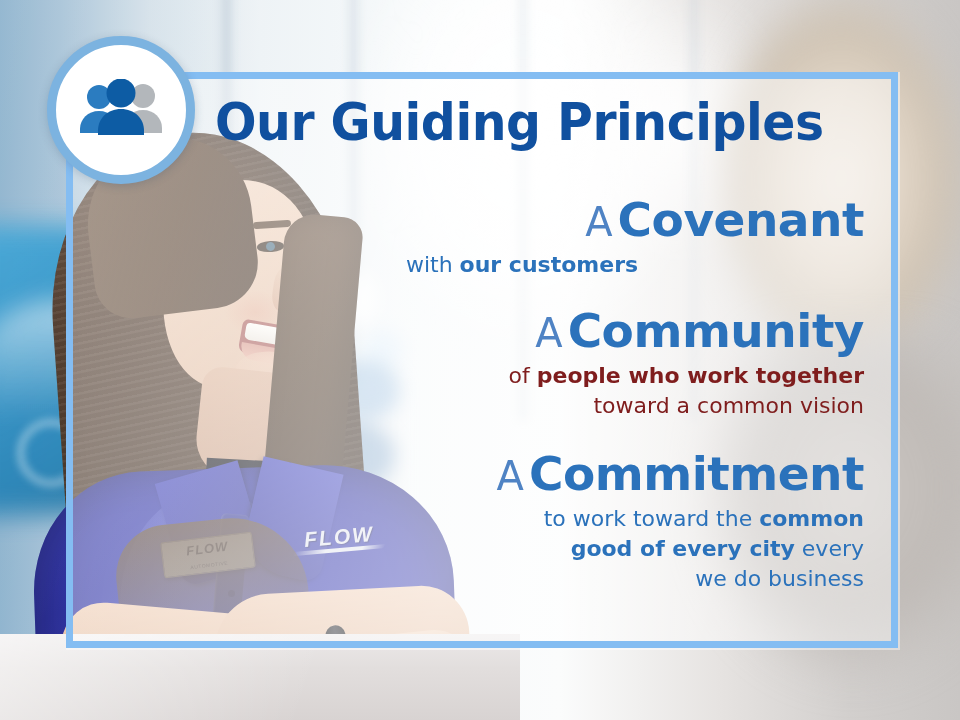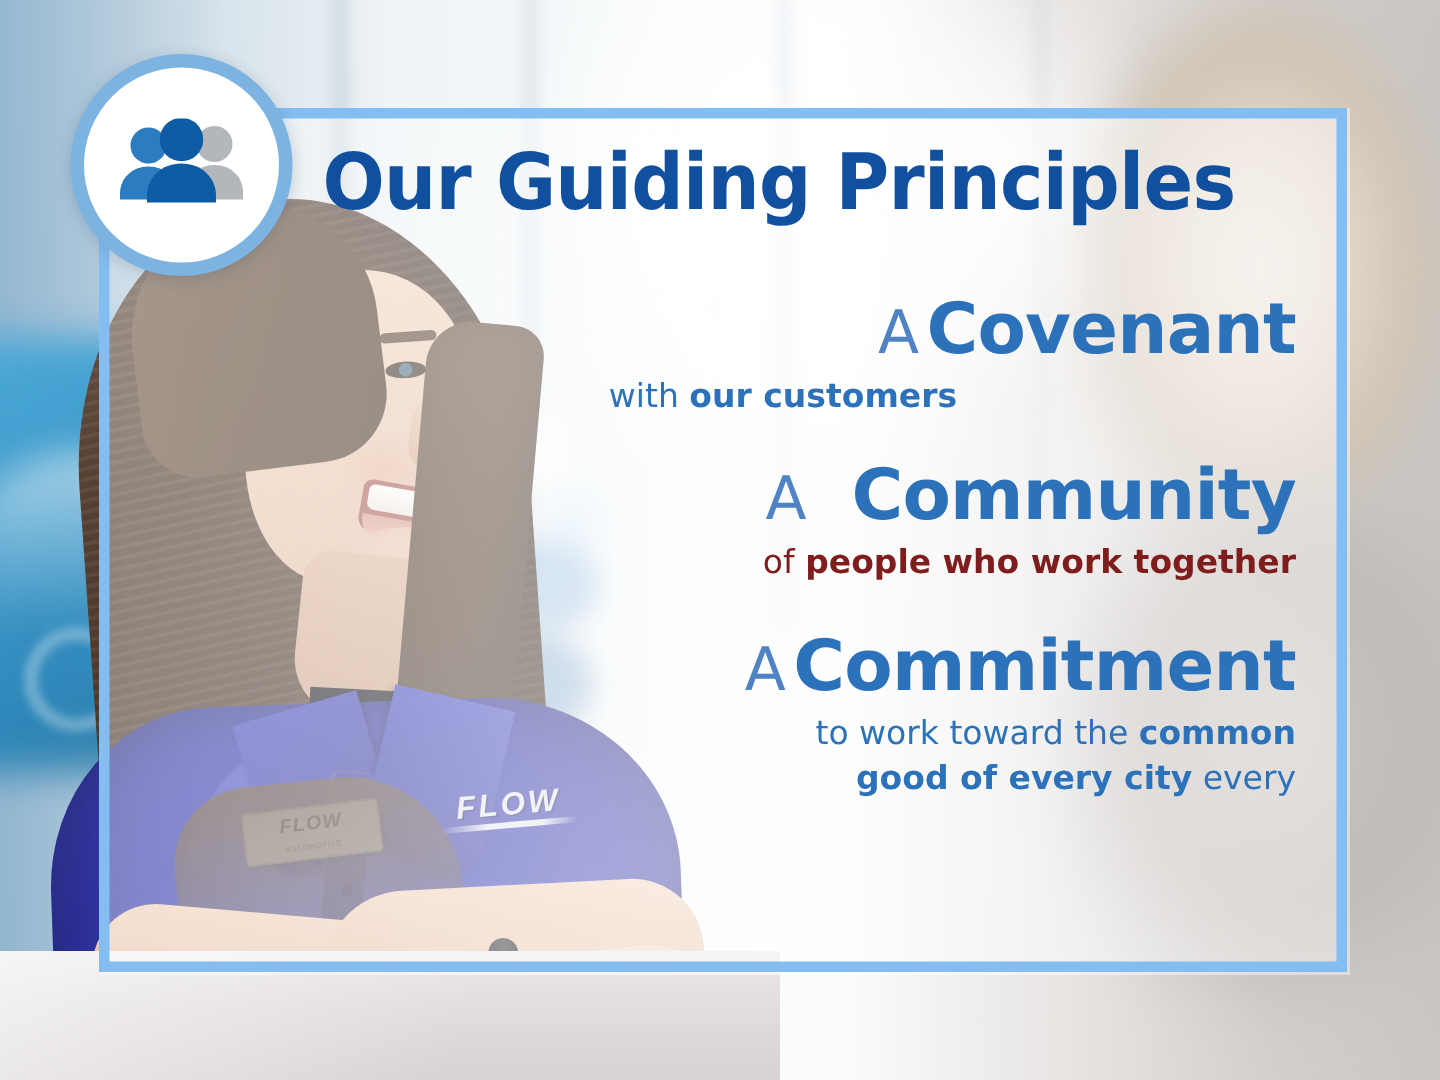--- a/index.html
+++ b/index.html
@@ -475,27 +475,27 @@
       <div class="p-head">
         <span class="p-article" style="color: rgb(79, 131, 196);">A</span>
         <span class="p-word" style="color: rgb(43, 114, 187);">Covenant</span>
       </div>
       <div class="p-sub" style="color: rgb(43, 114, 187); text-align: center;"><span>with </span><b>our customers</b></div>
     </div>
 
     <div class="principle pr-community">
       <div class="p-head">
         <span class="p-article" style="color: rgb(79, 131, 196);">A</span>
-        <span class="p-word" style="color: rgb(43, 114, 187); margin-left: 25px;">Community</span>
+        <span class="p-word" style="color: rgb(43, 114, 187);">Community</span>
       </div>
-      <div class="p-sub" style="color: #7f1d1d;"><span>of </span><b>people who work together</b><br></div>
+      <div class="p-sub" style="color: #7f1d1d;"><span>of </span><b>people who work together</b><br><span>toward a common vision</span></div>
     </div>
 
     <div class="principle pr-commitment">
       <div class="p-head">
         <span class="p-article" style="color: rgb(79, 131, 196);">A</span>
         <span class="p-word" style="color: rgb(43, 114, 187);">Commitment</span>
       </div>
-      <div class="p-sub" style="color: rgb(43, 114, 187);"><span>to work toward the </span><b>common</b><br><b>good of every city</b><span> every</span><br></div>
+      <div class="p-sub" style="color: rgb(43, 114, 187);"><span>to work toward the </span><b>common</b><br><b>good of every city</b><span> every</span><br><span>we do business</span></div>
     </div>
 
   </div>
 </div>
 
 </body></html>

